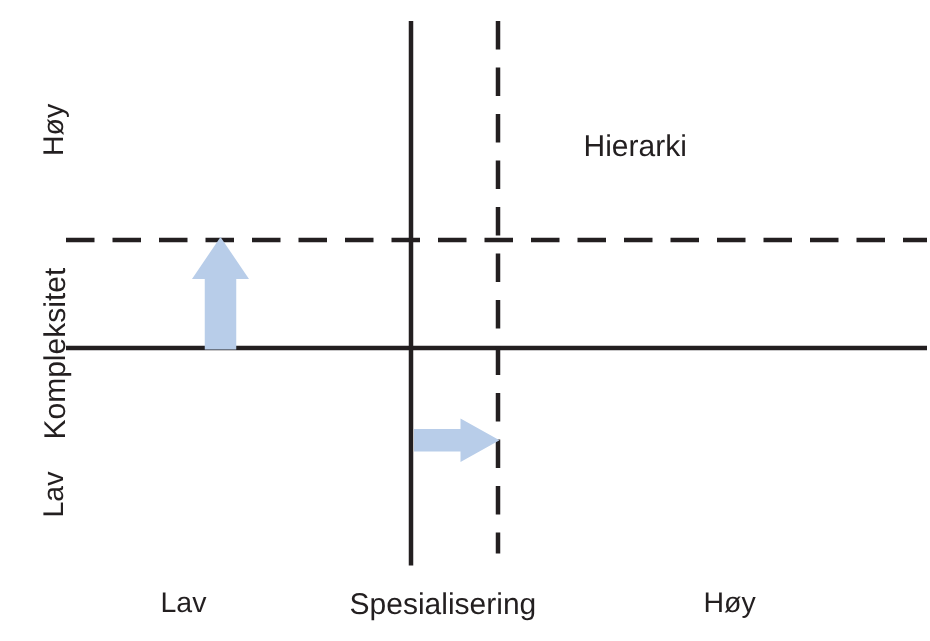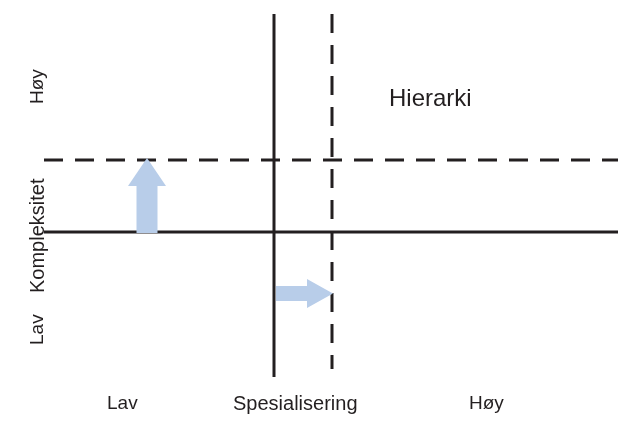--- a/index.html
+++ b/index.html
@@ -25,21 +25,21 @@
     height: 427px;
   }
   .label {
     position: absolute;
     color: #231f20;
     font-family: "Liberation Sans", sans-serif;
     font-size: 20px;
     line-height: 22px;
     white-space: nowrap;
   }
-  .quad-label { font-size: 24px; }
+  .quad-label { font-size: 20px; }
   .axis-tick-label { font-size: 19px; }
   .axis-title { font-size: 20px; }
   .vlabel {
     transform-origin: 0 0;
     transform: rotate(-90deg);
   }
   
   #y-axis-group {
     position: absolute;
     left: 0;

